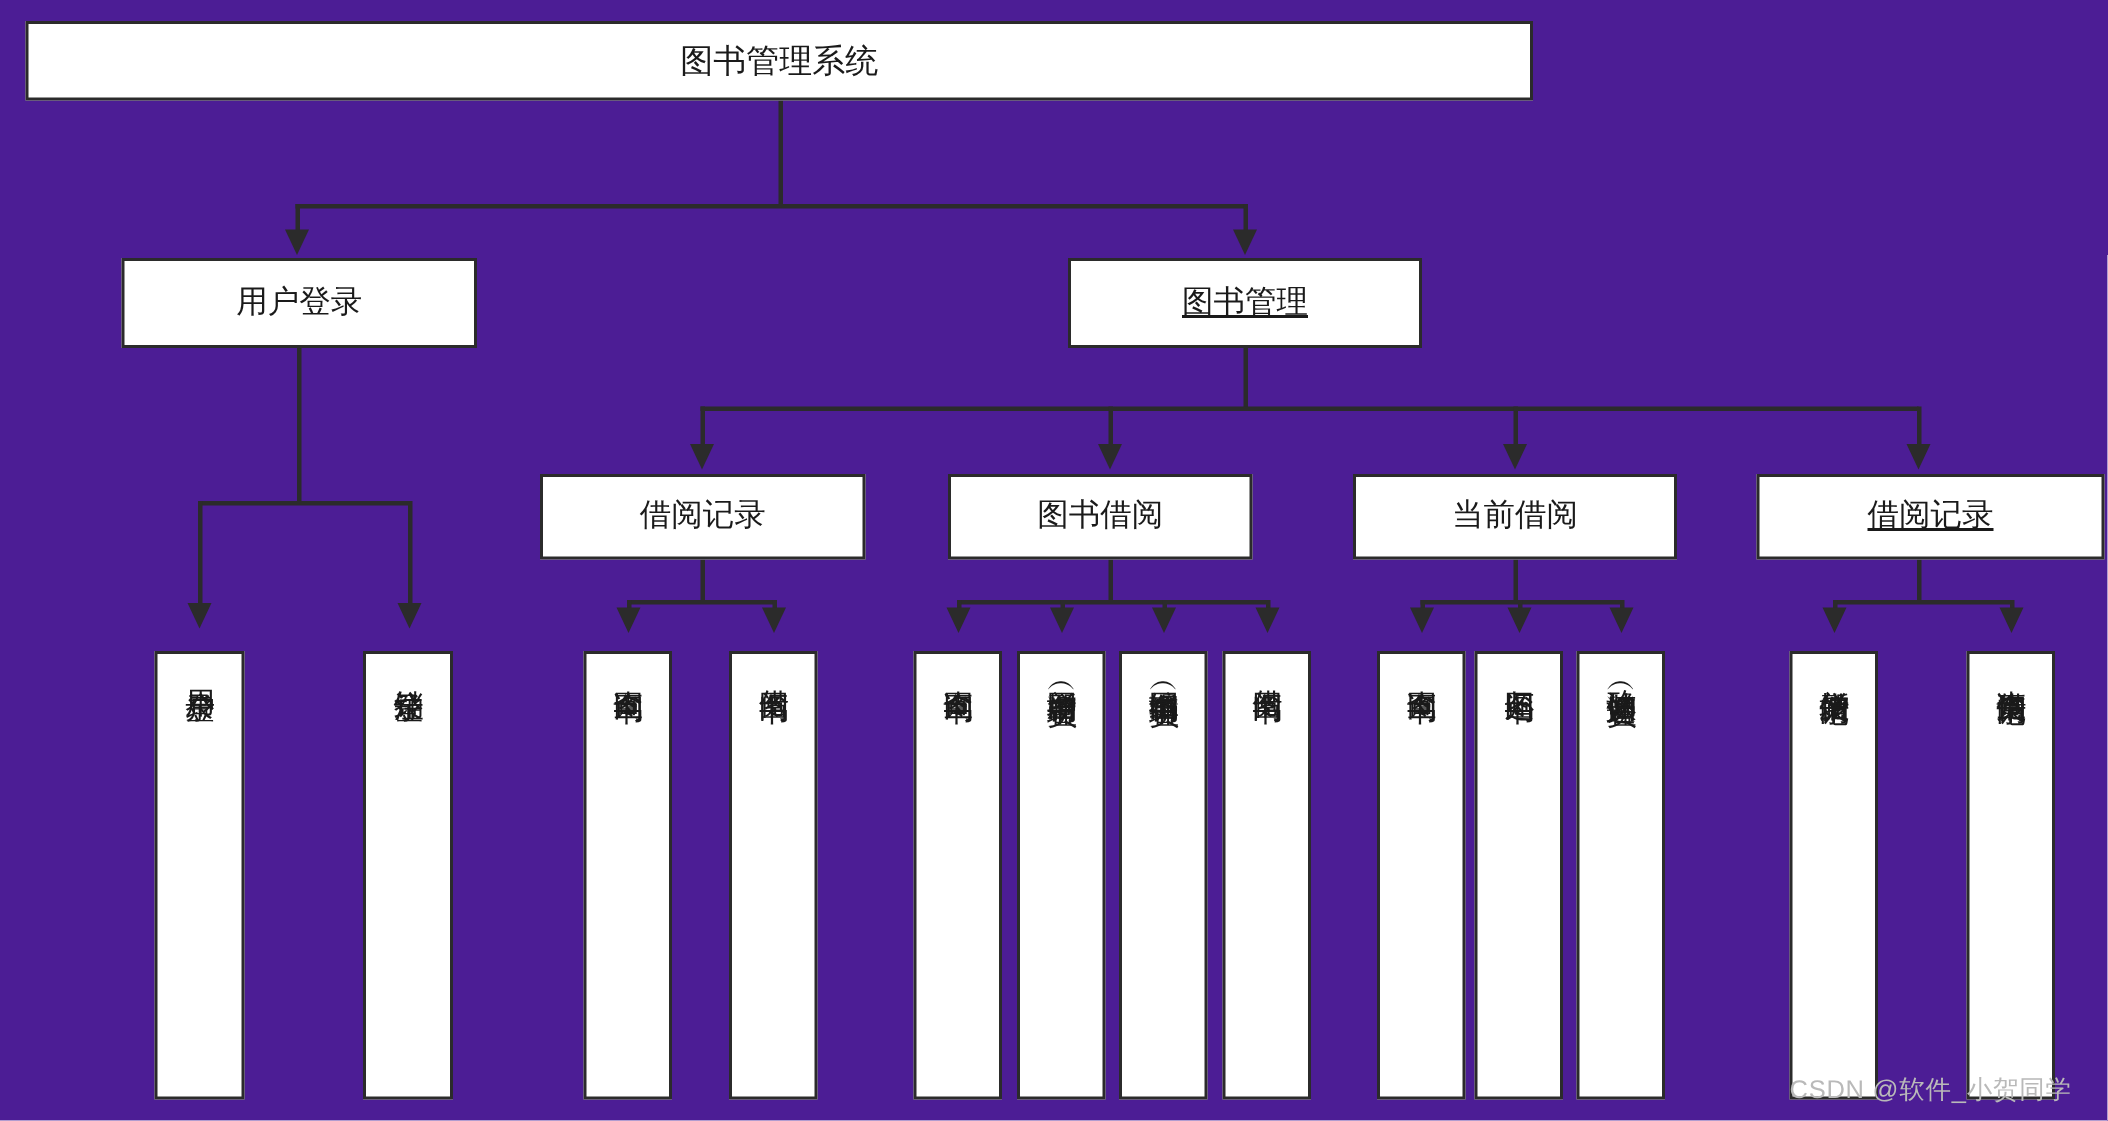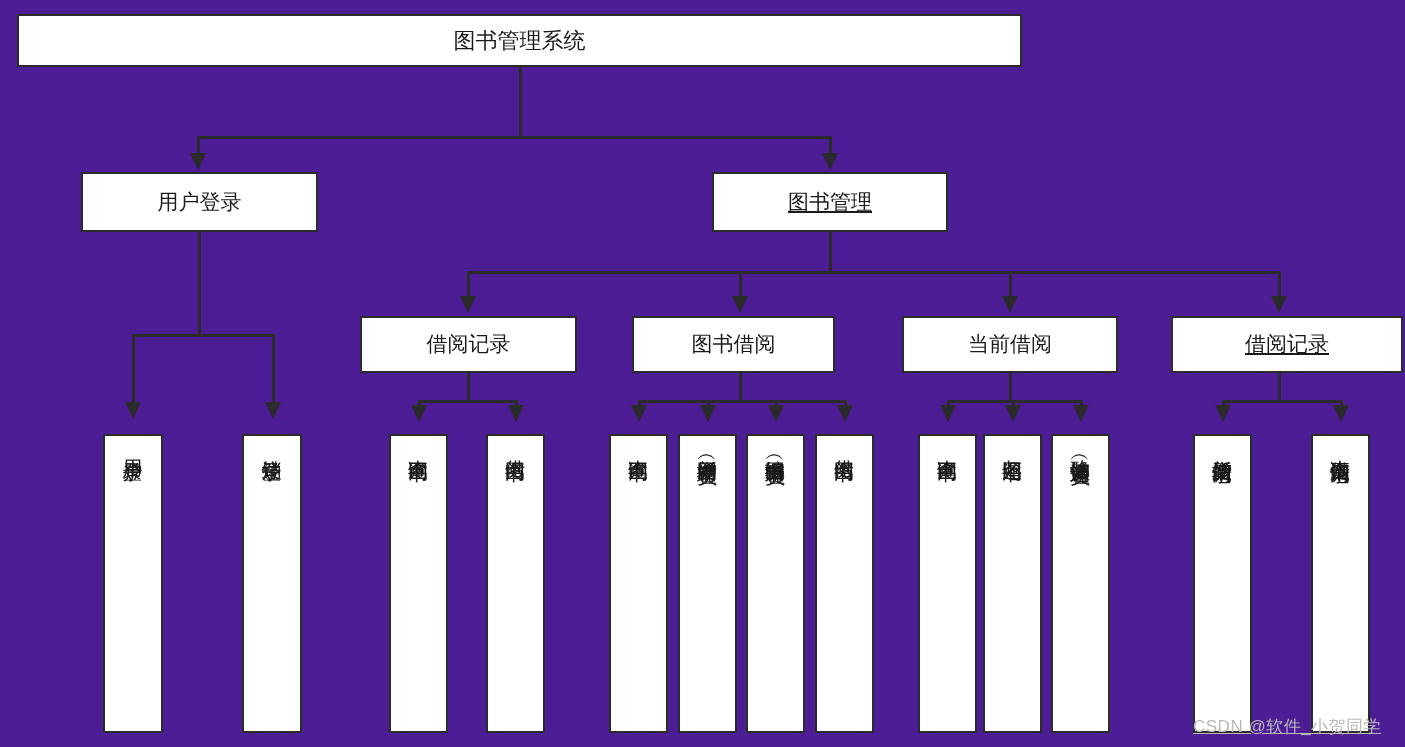--- a/index.html
+++ b/index.html
@@ -66,21 +66,20 @@
     border-left: 8px solid transparent;
     border-right: 8px solid transparent;
     border-top: 17px solid #2b2b2b;
   }
   .watermark {
     position: absolute;
     color: #b9b9b9;
     font-size: 17px;
     white-space: nowrap;
     letter-spacing: 0.5px;
-    text-decoration: underline;
   }
 </style>
 </head>
 <body>
 
 <div id="canvas">
 
   <div class="edge-v" style="left:519px; top:67px; height:71px;"></div>
   <div class="edge-h" style="left:197px; top:136px; width:634px;"></div>
   <div class="edge-v" style="left:197px; top:136px; height:22px;"></div>

